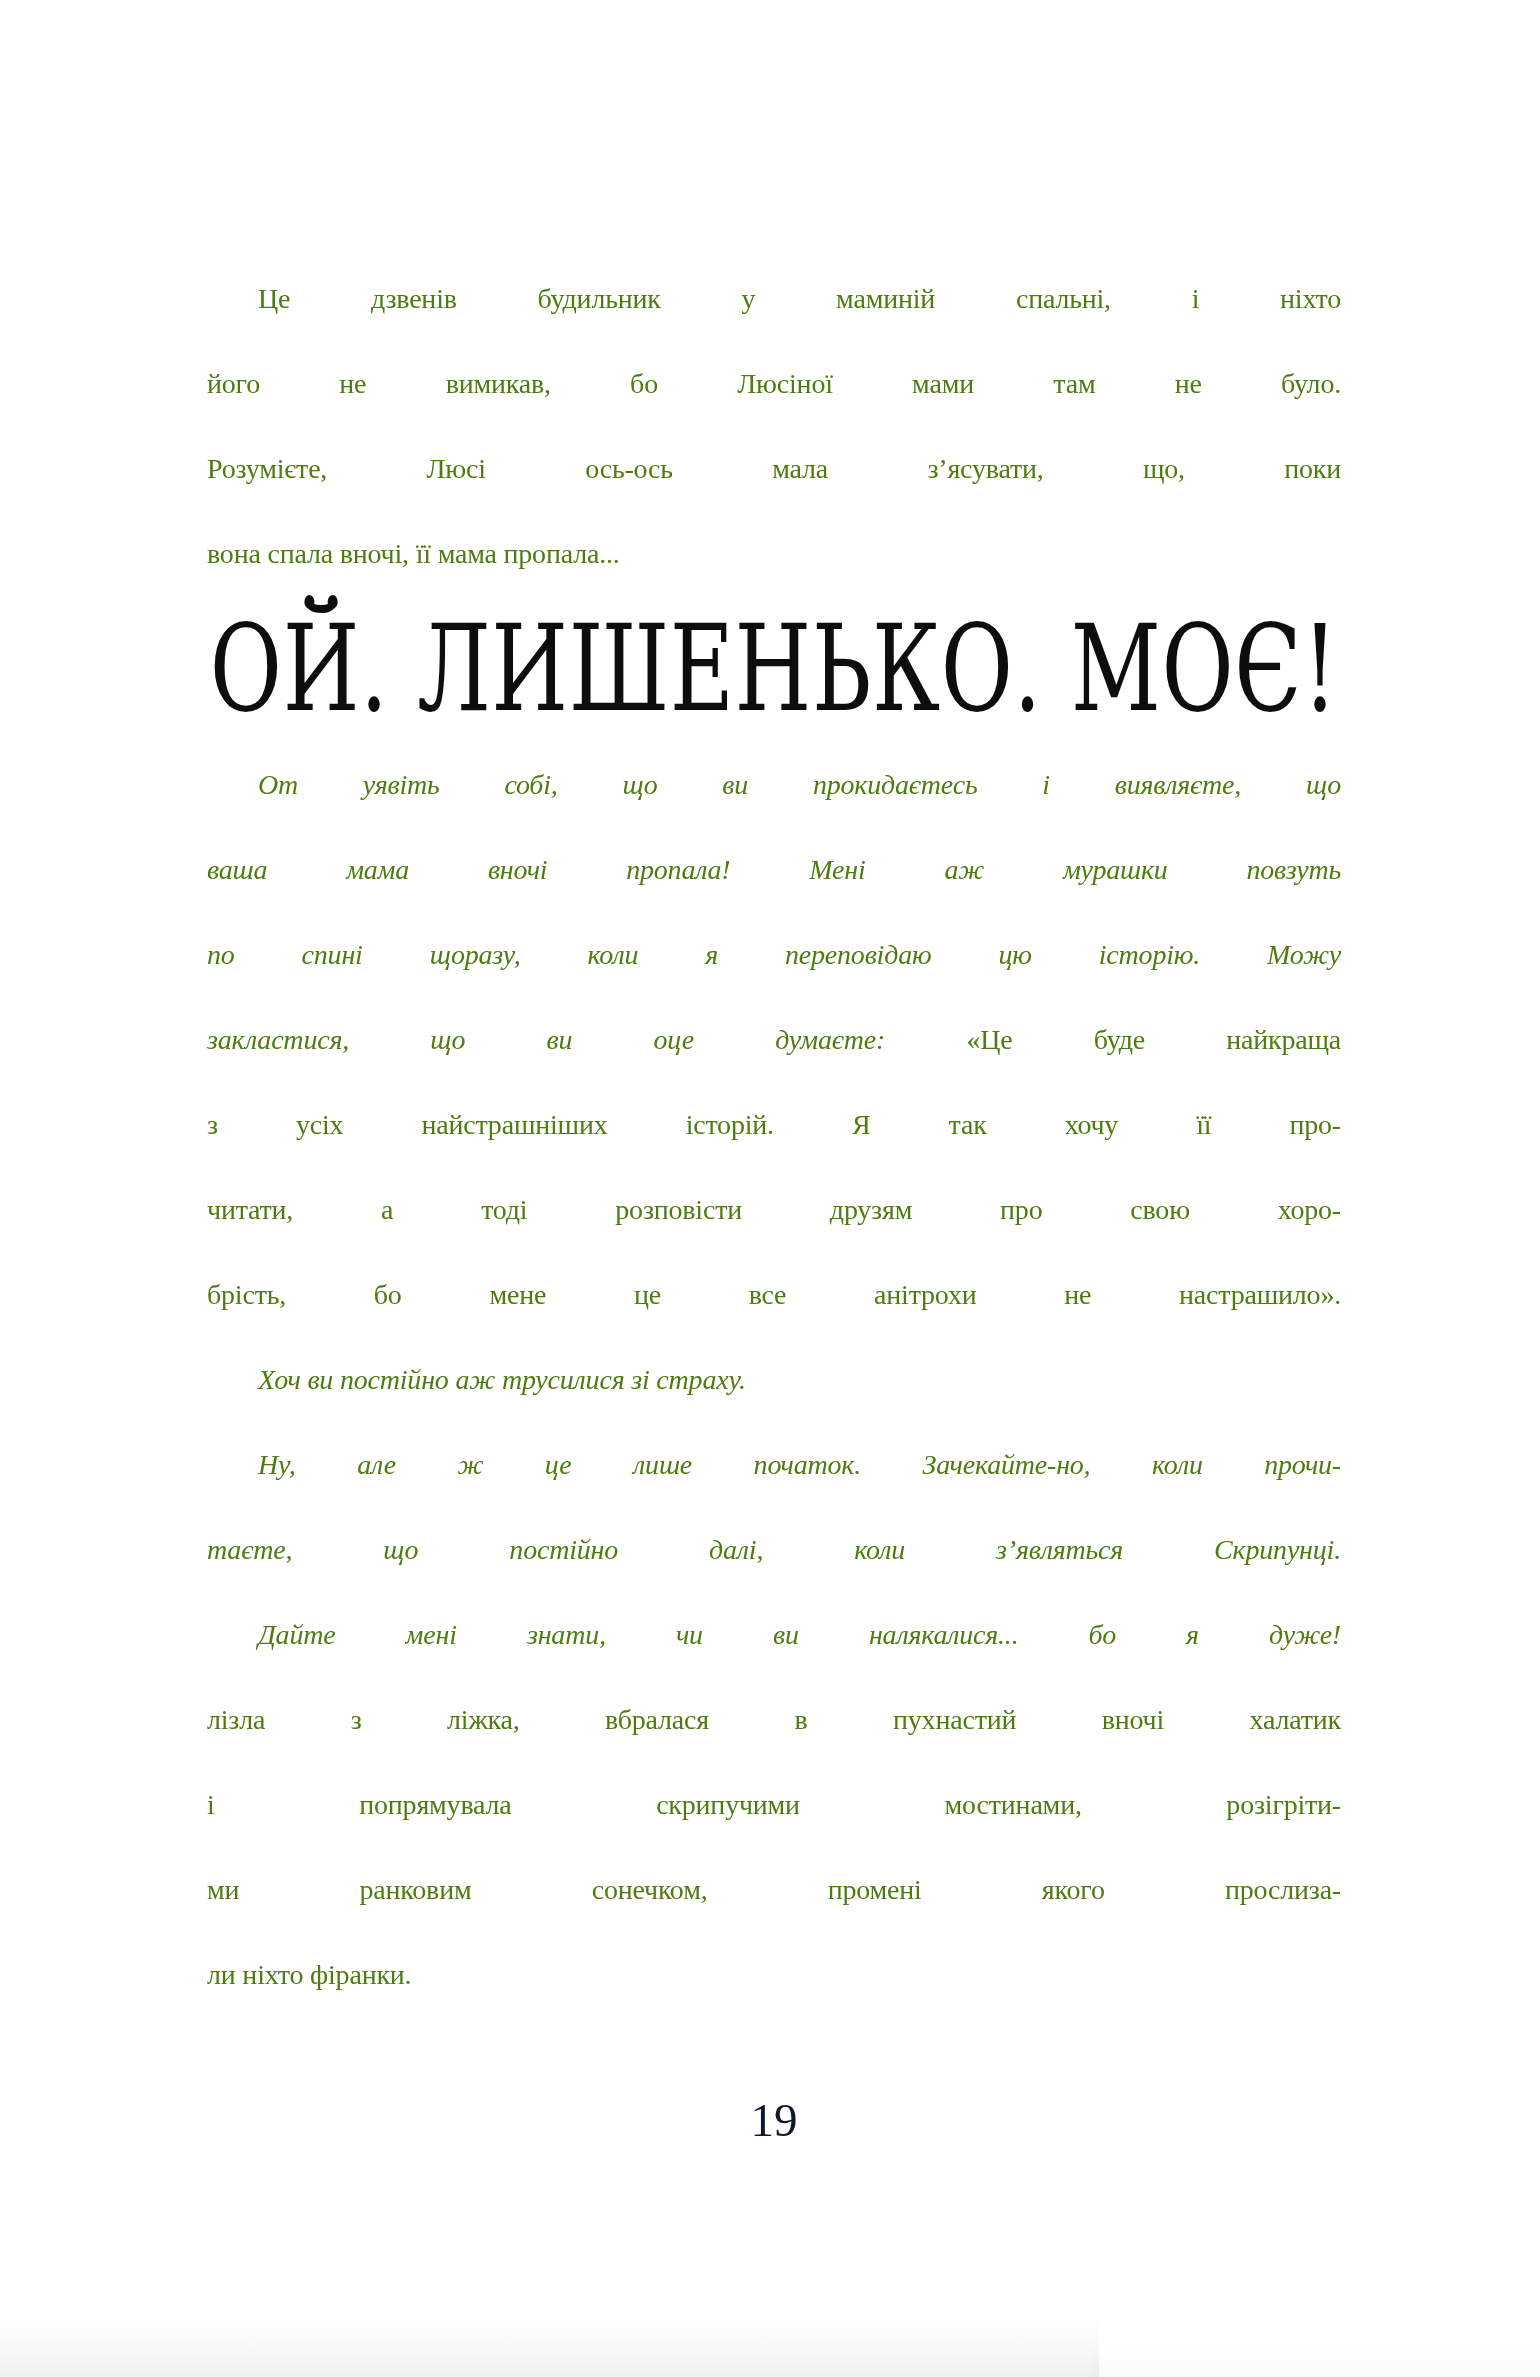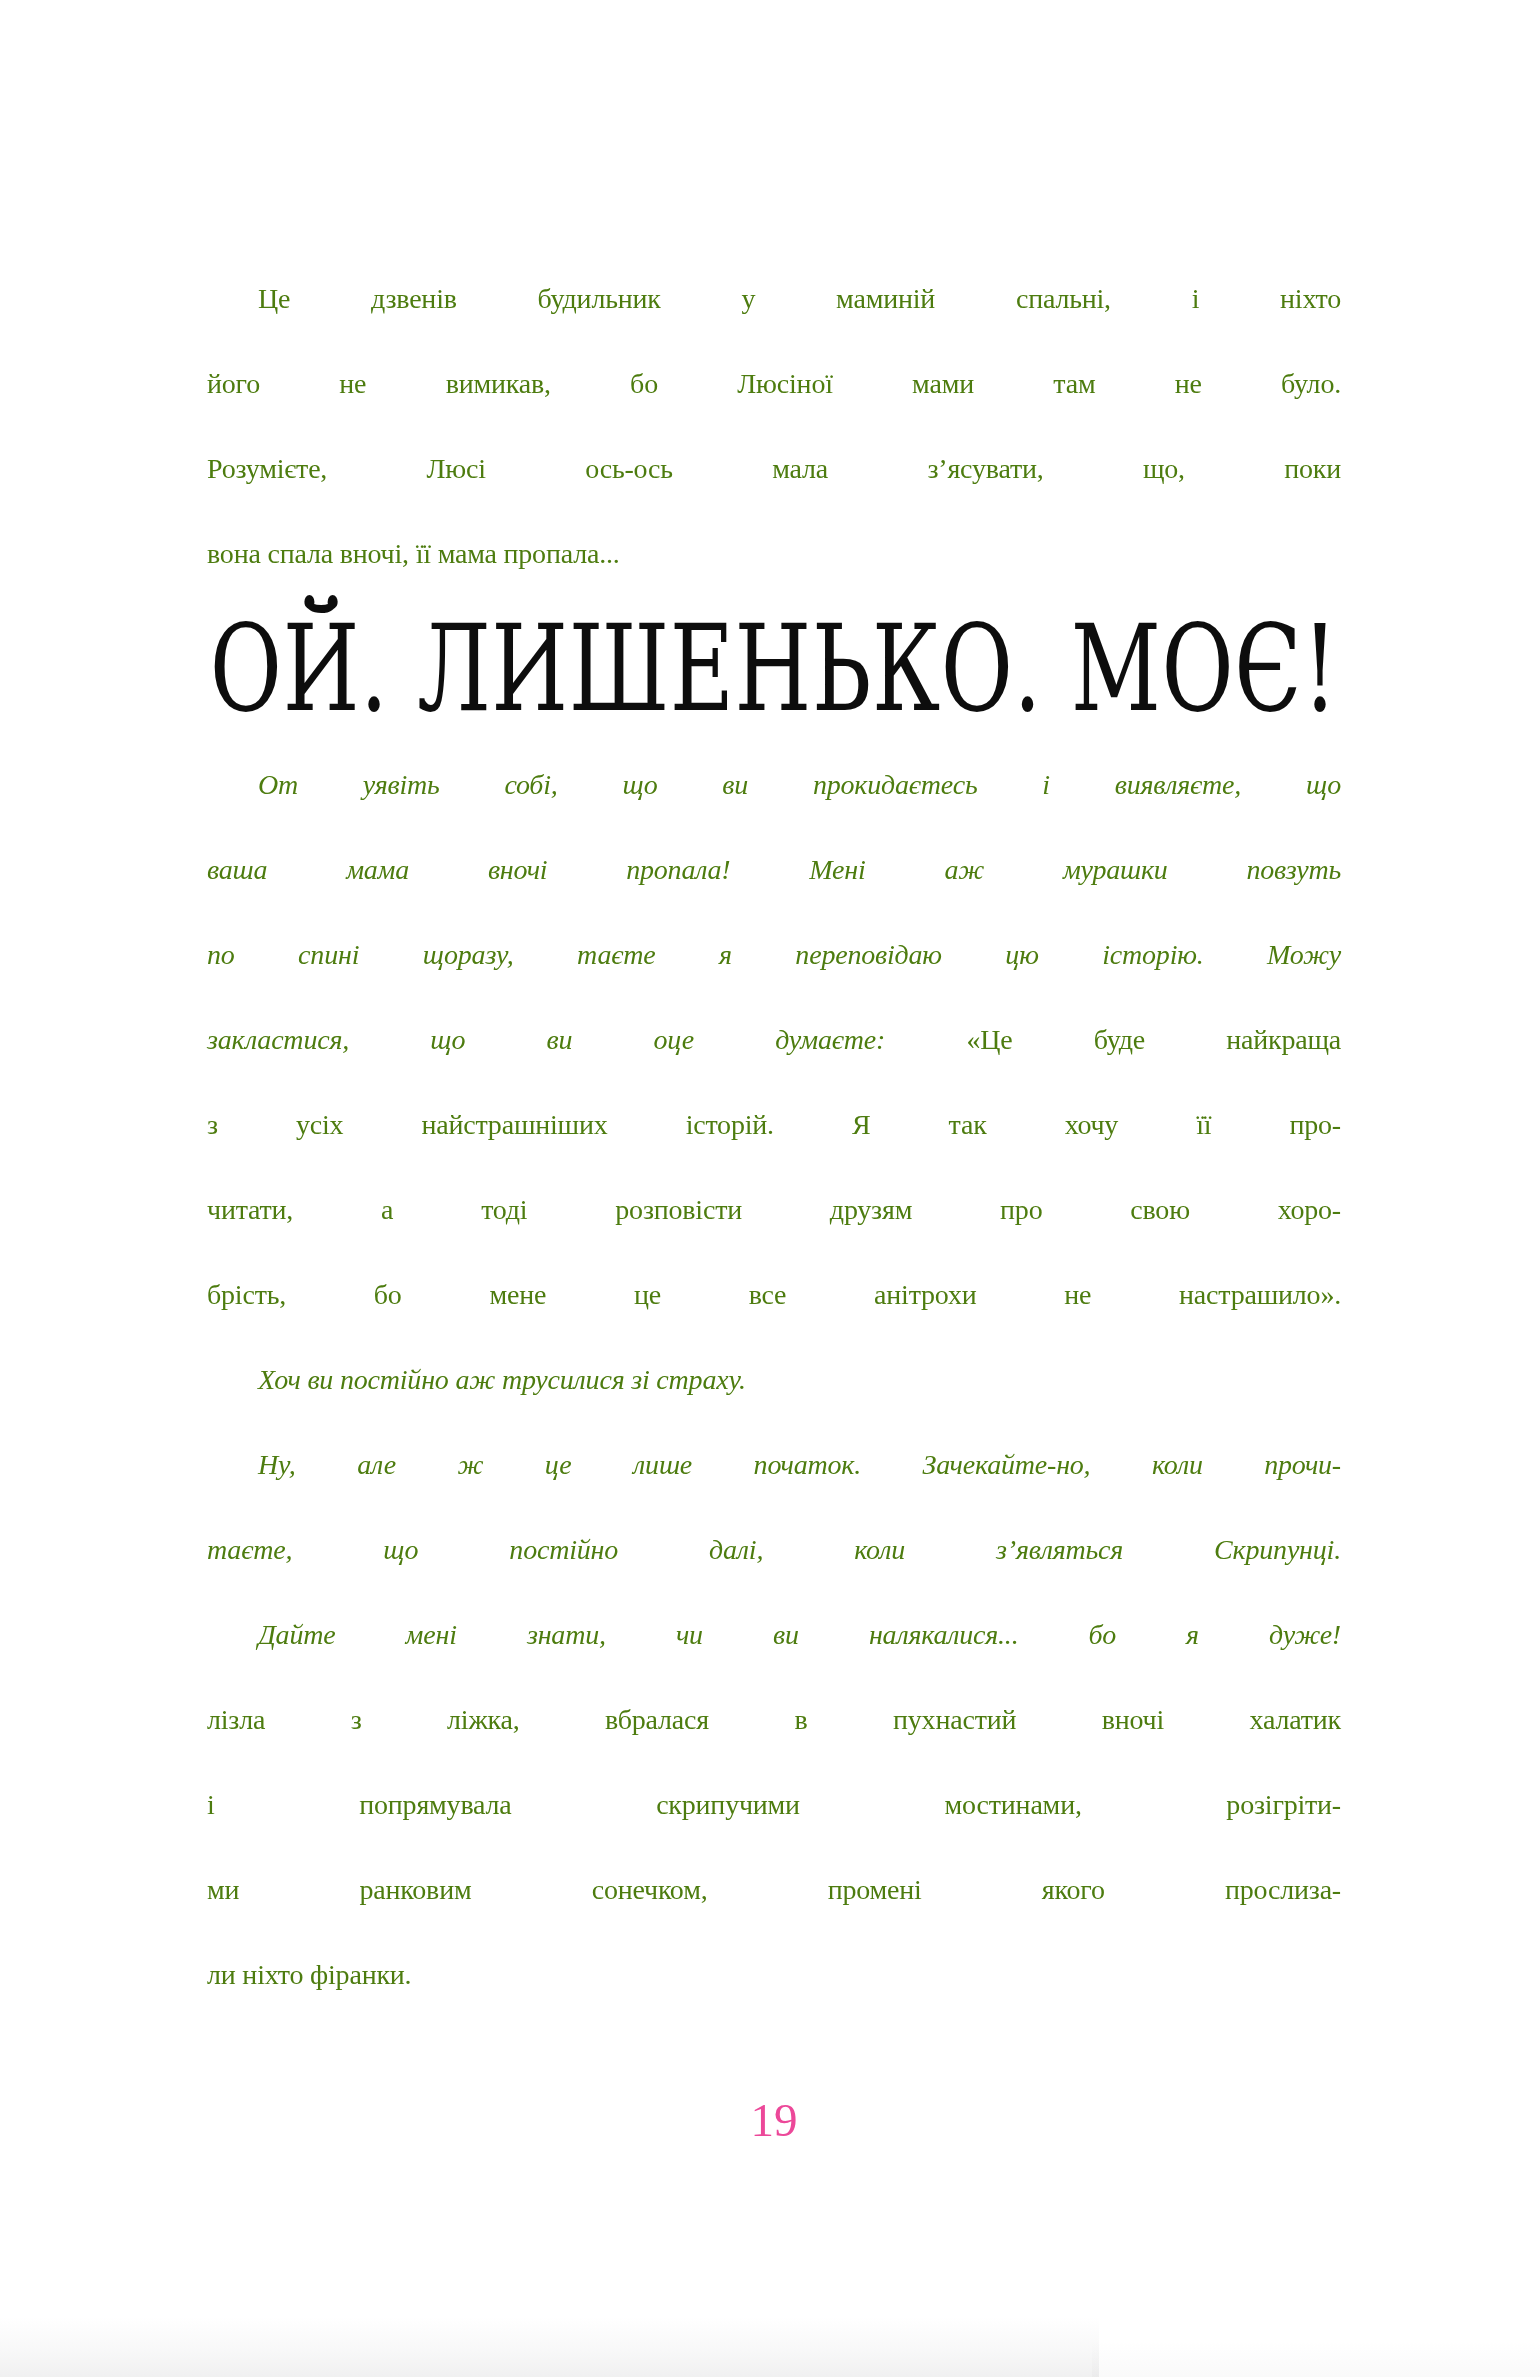--- a/index.html
+++ b/index.html
@@ -54,21 +54,21 @@
     transform-origin: 50% 50%;
     color: #0d0d0d;
   }
   .page-number {
     margin-top: 80px;
     font-size: 47px;
     line-height: 48px;
     text-align: right;
     text-align-last: center;
     letter-spacing: 0;
-    color: #ec4899;
+    color: #0f172a;
   }
   .bottom-shade {
     position: absolute;
     left: 0;
     bottom: 0;
     width: 1099px;
     height: 60px;
     background: linear-gradient(to bottom, rgba(120,120,125,0) 0%, rgba(120,120,125,0.05) 55%, rgba(110,110,115,0.10) 100%);
     pointer-events: none;
   }
@@ -93,21 +93,21 @@
       <p class="line">його не вимикав, бо Люсіної мами там не було.</p>
       <p class="line">Розумієте, Люсі ось-ось мала з’ясувати, що, поки</p>
       <p class="line endline">вона спала вночі, її мама пропала...</p>
     </div>
 
     <h1 class="chapter-heading">ОЙ. ЛИШЕНЬКО. МОЄ!</h1>
 
     <div class="para">
       <p class="line it indent">От уявіть собі, що ви прокидаєтесь і виявляєте, що</p>
       <p class="line it">ваша мама вночі пропала! Мені аж мурашки повзуть</p>
-      <p class="line it">по спині щоразу, таєте я переповідаю цю історію. Можу</p>
+      <p class="line it">по спині щоразу, коли я переповідаю цю історію. Можу</p>
       <p class="line"><span class="it">закластися, що ви оце думаєте: </span><span>«Це буде найкраща</span></p>
       <p class="line">з усіх найстрашніших історій. Я так хочу її про-</p>
       <p class="line">читати, а тоді розповісти друзям про свою хоро-</p>
       <p class="line">брість, бо мене це все анітрохи не настрашило».</p>
     </div>
 
     <div class="para">
       <p class="line it indent endline">Хоч ви постійно аж трусилися зі страху.</p>
     </div>
 

